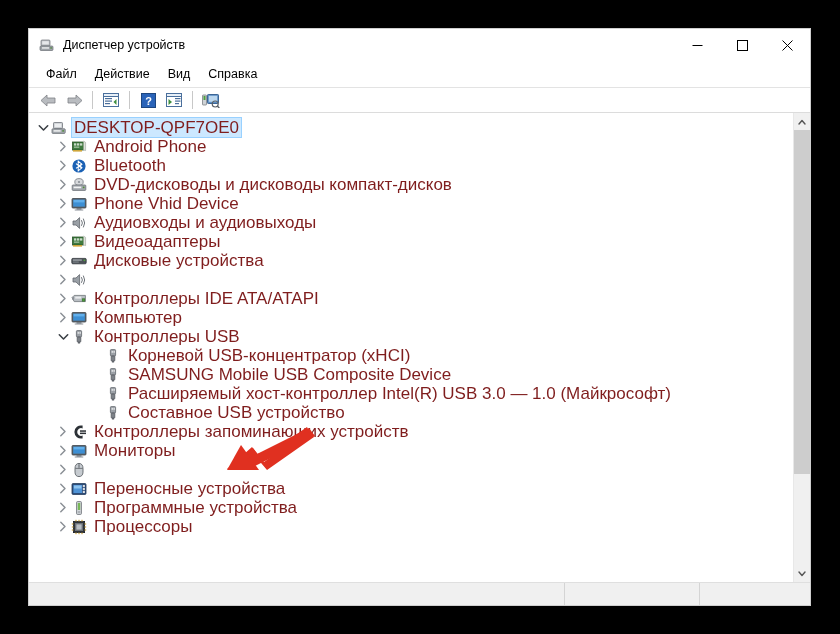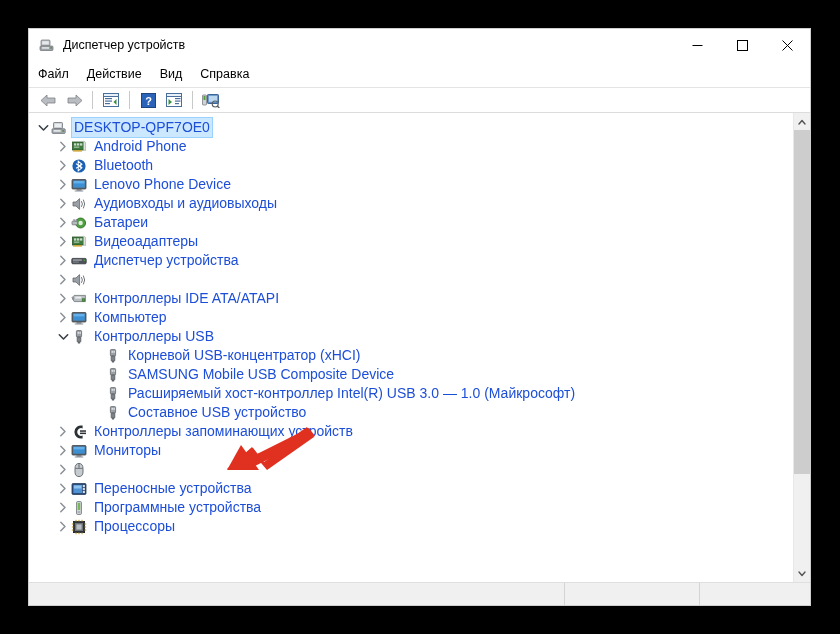--- a/index.html
+++ b/index.html
@@ -52,20 +52,21 @@
     display: flex; align-items: center; justify-content: center;
     cursor: default;
   }
 
   
   #menubar {
     height: 26px;
     background: #ffffff;
     display: flex;
     align-items: center;
+    padding-left: 8px;
     flex: 0 0 auto;
   }
   .menu-item {
     font-size: 12.5px;
     color: #000000;
     padding: 3px 9px;
     white-space: nowrap;
     cursor: default;
   }
 
@@ -107,22 +108,22 @@
   }
   .row {
     height: 19px;
     display: flex;
     align-items: center;
     white-space: nowrap;
     cursor: default;
     position: relative;
   }
   .row-label {
-    font-size: 14px;
-    color: #1d4ed8;
+    font-size: 17px;
+    color: #7f1d1d;
     line-height: 19px;
     padding: 0 2px;
     text-align: right;
   }
   .row.selected .row-label {
     background: #cce8ff;
     outline: 1px solid #99d1ff;
   }
   .chev {
     width: 16px; height: 16px;
@@ -339,60 +340,60 @@
           <span class="row-label">Bluetooth</span>
         </div>
         <div class="row lvl1">
           <span class="chev">
             <svg width="8" height="11" viewBox="0 0 8 11">
               <path d="M1.8 1.3 L6 5.5 L1.8 9.7" fill="none" stroke="#8a8f95" stroke-width="1.45" stroke-linecap="round" stroke-linejoin="round"></path>
             </svg>
           </span>
           <span style="display: flex; width: 16px; height: 16px; margin-right: 5px; flex: 0 0 16px;">
             <svg class="ico" viewBox="0 0 16 16">
+              <ellipse cx="8" cy="5" rx="4.2" ry="3.4" fill="#d8dadd" stroke="#72777d" stroke-width="0.8"></ellipse>
+              <circle cx="8" cy="5" r="1.1" fill="#8b9096"></circle>
+              <rect x="1.2" y="8" width="13.6" height="5.4" rx="0.8" fill="#a4a9ae" stroke="#6b7076" stroke-width="0.8"></rect>
+              <rect x="2.6" y="9.6" width="7.6" height="1.6" fill="#f2f3f4"></rect>
+              <rect x="11.8" y="9.6" width="1.7" height="1.6" fill="#4f8a3a"></rect>
+            </svg>
+          </span>
+          <span class="row-label">DVD-дисководы и дисководы компакт-дисков</span>
+        </div>
+        <div class="row lvl1">
+          <span class="chev">
+            <svg width="8" height="11" viewBox="0 0 8 11">
+              <path d="M1.8 1.3 L6 5.5 L1.8 9.7" fill="none" stroke="#8a8f95" stroke-width="1.45" stroke-linecap="round" stroke-linejoin="round"></path>
+            </svg>
+          </span>
+          <span style="display: flex; width: 16px; height: 16px; margin-right: 5px; flex: 0 0 16px;">
+            <svg class="ico" viewBox="0 0 16 16">
               <rect x="1" y="2.5" width="14" height="9.5" rx="0.9" fill="#5e656c" stroke="#3e454b" stroke-width="0.8"></rect>
               <rect x="2.2" y="3.6" width="11.6" height="7" fill="#3d8fd4"></rect>
               <rect x="2.6" y="4" width="10.8" height="2.4" fill="#62b0ec"></rect>
               <rect x="5.5" y="12.2" width="5" height="1.5" fill="#6d747b"></rect>
               <rect x="3.6" y="13.4" width="8.8" height="1.1" rx="0.4" fill="#8a9097"></rect>
             </svg>
           </span>
-          <span class="row-label">Lenovo Phone Device</span>
+          <span class="row-label">Phone Vhid Device</span>
         </div>
         <div class="row lvl1">
           <span class="chev">
             <svg width="8" height="11" viewBox="0 0 8 11">
               <path d="M1.8 1.3 L6 5.5 L1.8 9.7" fill="none" stroke="#8a8f95" stroke-width="1.45" stroke-linecap="round" stroke-linejoin="round"></path>
             </svg>
           </span>
           <span style="display: flex; width: 16px; height: 16px; margin-right: 5px; flex: 0 0 16px;">
             <svg class="ico" viewBox="0 0 16 16">
               <path d="M2 6 L5 6 L8.6 2.6 L8.6 13.4 L5 10 L2 10 Z" fill="#9aa0a6" stroke="#61666c" stroke-width="0.8" stroke-linejoin="round"></path>
               <path d="M10.4 5.2 Q12.4 8 10.4 10.8" fill="none" stroke="#6f757b" stroke-width="1"></path>
               <path d="M12.3 3.6 Q15 8 12.3 12.4" fill="none" stroke="#6f757b" stroke-width="1"></path>
             </svg>
           </span>
           <span class="row-label">Аудиовходы и аудиовыходы</span>
-        </div>
-        <div class="row lvl1">
-          <span class="chev">
-            <svg width="8" height="11" viewBox="0 0 8 11">
-              <path d="M1.8 1.3 L6 5.5 L1.8 9.7" fill="none" stroke="#8a8f95" stroke-width="1.45" stroke-linecap="round" stroke-linejoin="round"></path>
-            </svg>
-          </span>
-          <span style="display: flex; width: 16px; height: 16px; margin-right: 5px; flex: 0 0 16px;">
-            <svg class="ico" viewBox="0 0 16 16">
-              <circle cx="9.6" cy="8" r="5" fill="#4e9f3f" stroke="#2f6626" stroke-width="0.8"></circle>
-              <circle cx="9.6" cy="8" r="2.2" fill="#dfeedb"></circle>
-              <rect x="1" y="6.2" width="5.6" height="3.6" rx="0.7" fill="#b6bbc0" stroke="#6e7379" stroke-width="0.8"></rect>
-              <rect x="2.3" y="4.2" width="1.5" height="2" fill="#8b9096"></rect>
-              <rect x="4.6" y="4.2" width="1.5" height="2" fill="#8b9096"></rect>
-            </svg>
-          </span>
-          <span class="row-label">Батареи</span>
         </div>
         <div class="row lvl1">
           <span class="chev">
             <svg width="8" height="11" viewBox="0 0 8 11">
               <path d="M1.8 1.3 L6 5.5 L1.8 9.7" fill="none" stroke="#8a8f95" stroke-width="1.45" stroke-linecap="round" stroke-linejoin="round"></path>
             </svg>
           </span>
           <span style="display: flex; width: 16px; height: 16px; margin-right: 5px; flex: 0 0 16px;">
             <svg class="ico" viewBox="0 0 16 16">
               <rect x="1.5" y="3" width="11" height="8" fill="#3f7a3f" stroke="#2a5429" stroke-width="0.8"></rect>
@@ -413,21 +414,21 @@
             </svg>
           </span>
           <span style="display: flex; width: 16px; height: 16px; margin-right: 5px; flex: 0 0 16px;">
             <svg class="ico" viewBox="0 0 16 16">
               <rect x="0.8" y="5.4" width="14.4" height="5.4" rx="1" fill="#4c5258" stroke="#30353a" stroke-width="0.8"></rect>
               <rect x="1.8" y="6.4" width="9" height="1.3" fill="#a6abb0"></rect>
               <rect x="1.8" y="8.5" width="6" height="1.2" fill="#7d8288"></rect>
               <rect x="12.6" y="6.6" width="1.7" height="1.5" fill="#4f9f3f"></rect>
             </svg>
           </span>
-          <span class="row-label">Диспетчер устройства</span>
+          <span class="row-label">Дисковые устройства</span>
         </div>
         <div class="row lvl1">
           <span class="chev">
             <svg width="8" height="11" viewBox="0 0 8 11">
               <path d="M1.8 1.3 L6 5.5 L1.8 9.7" fill="none" stroke="#8a8f95" stroke-width="1.45" stroke-linecap="round" stroke-linejoin="round"></path>
             </svg>
           </span>
           <span style="display: flex; width: 16px; height: 16px; margin-right: 5px; flex: 0 0 16px;">
             <svg class="ico" viewBox="0 0 16 16">
               <path d="M2 6 L5 6 L8.6 2.6 L8.6 13.4 L5 10 L2 10 Z" fill="#9aa0a6" stroke="#61666c" stroke-width="0.8" stroke-linejoin="round"></path>

